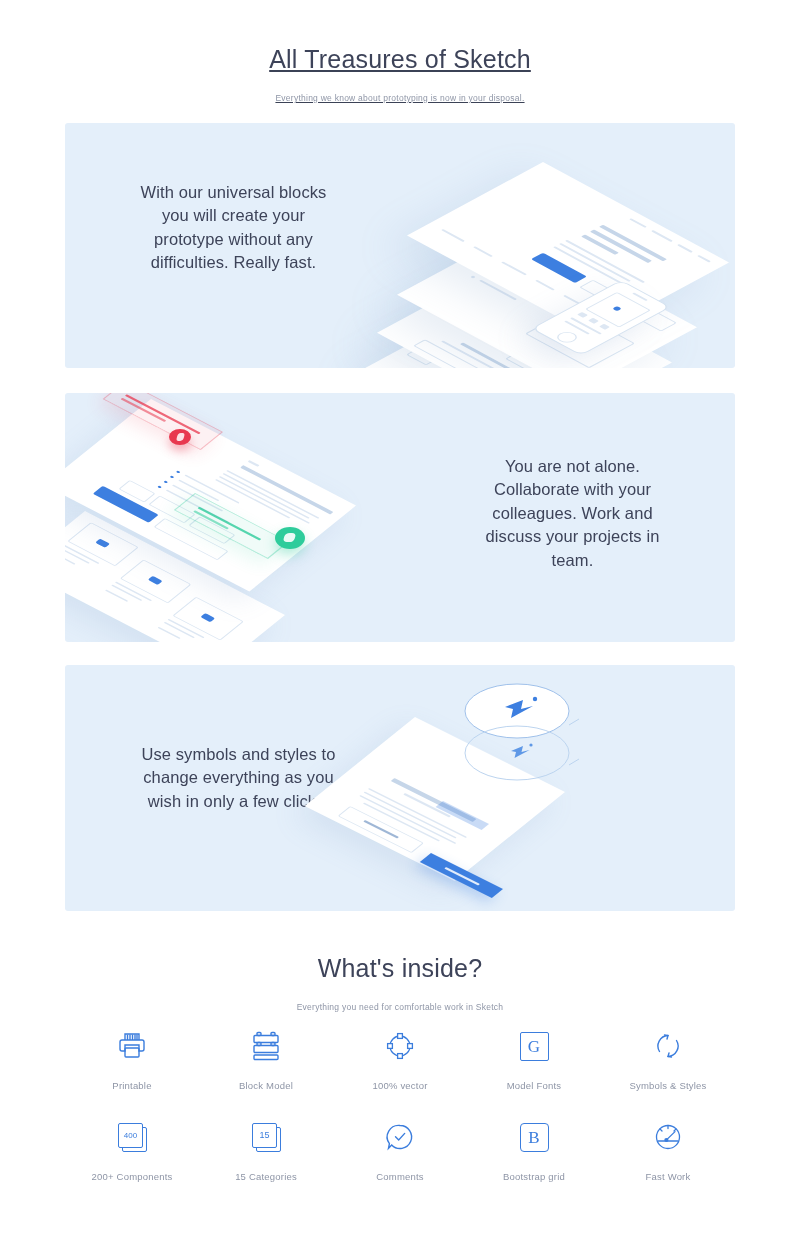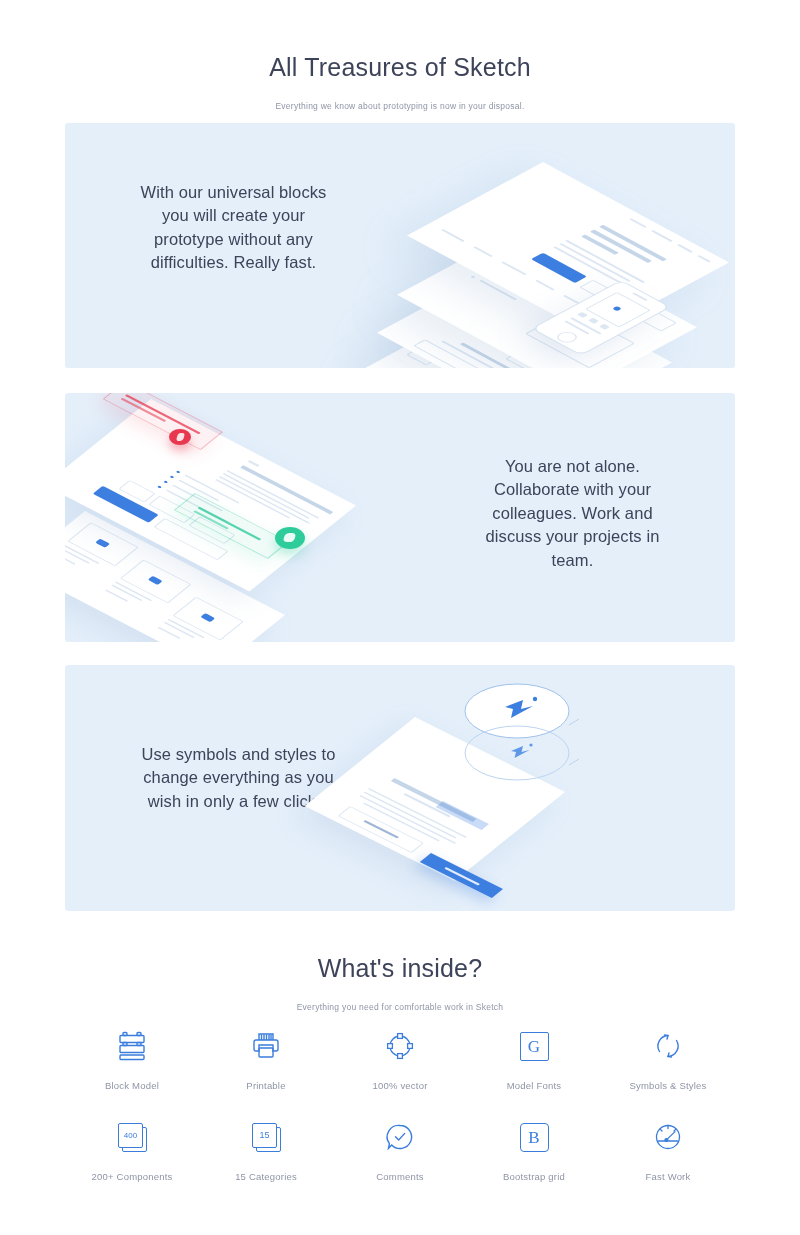--- a/index.html
+++ b/index.html
@@ -17,21 +17,21 @@
   .section-head{width:100%;text-align:center;}
   .h-title{
     font-size:25px;font-weight:400;color:#3d4359;
     letter-spacing:.2px;line-height:1.2;margin:0;
   }
   .h-sub{
     font-size:8.5px;font-weight:400;color:#8e95a6;
     letter-spacing:.25px;margin:8px;padding-top:11px;
   }
 
-  #top-head{position:absolute;left:0;top:52px;}
+  #top-head{position:absolute;left:0;top:44px;text-decoration:underline;}
   #inside-head{position:absolute;left:0;top:953px;}
 
   
   .card{
     position:absolute;left:65px;width:670px;
     background:#e4effa;border-radius:3px;
     overflow:hidden;
     text-align:center;
   }
   #card-1{top:123px;height:245px;}
@@ -333,47 +333,47 @@
     <h2 class="h-title">What's inside?</h2>
     <p class="h-sub">Everything you need for comfortable work in Sketch</p>
   </div>
 
   <div id="icon-grid">
 
     <div class="icon-row">
 
       <div class="icon-cell">
         <div class="icon-box">
-          <svg width="32" height="32" viewBox="0 0 32 32" fill="none" stroke="#3b7ddd" stroke-width="1.4">
-            <rect x="7" y="2.5" width="4" height="3" rx="1"></rect>
-            <rect x="21" y="2.5" width="4" height="3" rx="1"></rect>
-            <rect x="4" y="5.5" width="24" height="7" rx="1"></rect>
-            <rect x="7" y="12.5" width="4" height="3" rx="1"></rect>
-            <rect x="21" y="12.5" width="4" height="3" rx="1"></rect>
-            <rect x="4" y="15.5" width="24" height="7" rx="1"></rect>
-            <rect x="4" y="25" width="24" height="4.5" rx="1"></rect>
-          </svg>
-        </div>
-        <div class="icon-label">Block Model</div>
-      </div>
-
-      <div class="icon-cell">
-        <div class="icon-box">
           <svg width="30" height="30" viewBox="0 0 30 30" fill="none" stroke="#3b7ddd" stroke-width="1.4">
             <path d="M8 9 V3 h14 v6"></path>
             <line x1="10.5" y1="3.5" x2="10.5" y2="9"></line>
             <line x1="13" y1="3.5" x2="13" y2="9"></line>
             <line x1="15.5" y1="3.5" x2="15.5" y2="9"></line>
             <line x1="18" y1="3.5" x2="18" y2="9"></line>
             <line x1="20" y1="3.5" x2="20" y2="9"></line>
             <path d="M5 9 h20 a2 2 0 0 1 2 2 v7 a2 2 0 0 1 -2 2 h-3 v-6 h-14 v6 h-3 a2 2 0 0 1 -2 -2 v-7 a2 2 0 0 1 2 -2 z"></path>
             <rect x="8" y="17" width="14" height="9" rx="1"></rect>
           </svg>
         </div>
         <div class="icon-label">Printable</div>
+      </div>
+
+      <div class="icon-cell">
+        <div class="icon-box">
+          <svg width="32" height="32" viewBox="0 0 32 32" fill="none" stroke="#3b7ddd" stroke-width="1.4">
+            <rect x="7" y="2.5" width="4" height="3" rx="1"></rect>
+            <rect x="21" y="2.5" width="4" height="3" rx="1"></rect>
+            <rect x="4" y="5.5" width="24" height="7" rx="1"></rect>
+            <rect x="7" y="12.5" width="4" height="3" rx="1"></rect>
+            <rect x="21" y="12.5" width="4" height="3" rx="1"></rect>
+            <rect x="4" y="15.5" width="24" height="7" rx="1"></rect>
+            <rect x="4" y="25" width="24" height="4.5" rx="1"></rect>
+          </svg>
+        </div>
+        <div class="icon-label">Block Model</div>
       </div>
 
       <div class="icon-cell">
         <div class="icon-box">
           <svg width="30" height="30" viewBox="0 0 30 30" fill="none" stroke="#3b7ddd" stroke-width="1.3">
             <circle cx="15" cy="15" r="10"></circle>
             <rect x="12.6" y="2.6" width="4.8" height="4.8" fill="#fff"></rect>
             <rect x="12.6" y="22.6" width="4.8" height="4.8" fill="#fff"></rect>
             <rect x="2.6" y="12.6" width="4.8" height="4.8" fill="#fff"></rect>
             <rect x="22.6" y="12.6" width="4.8" height="4.8" fill="#fff"></rect>

